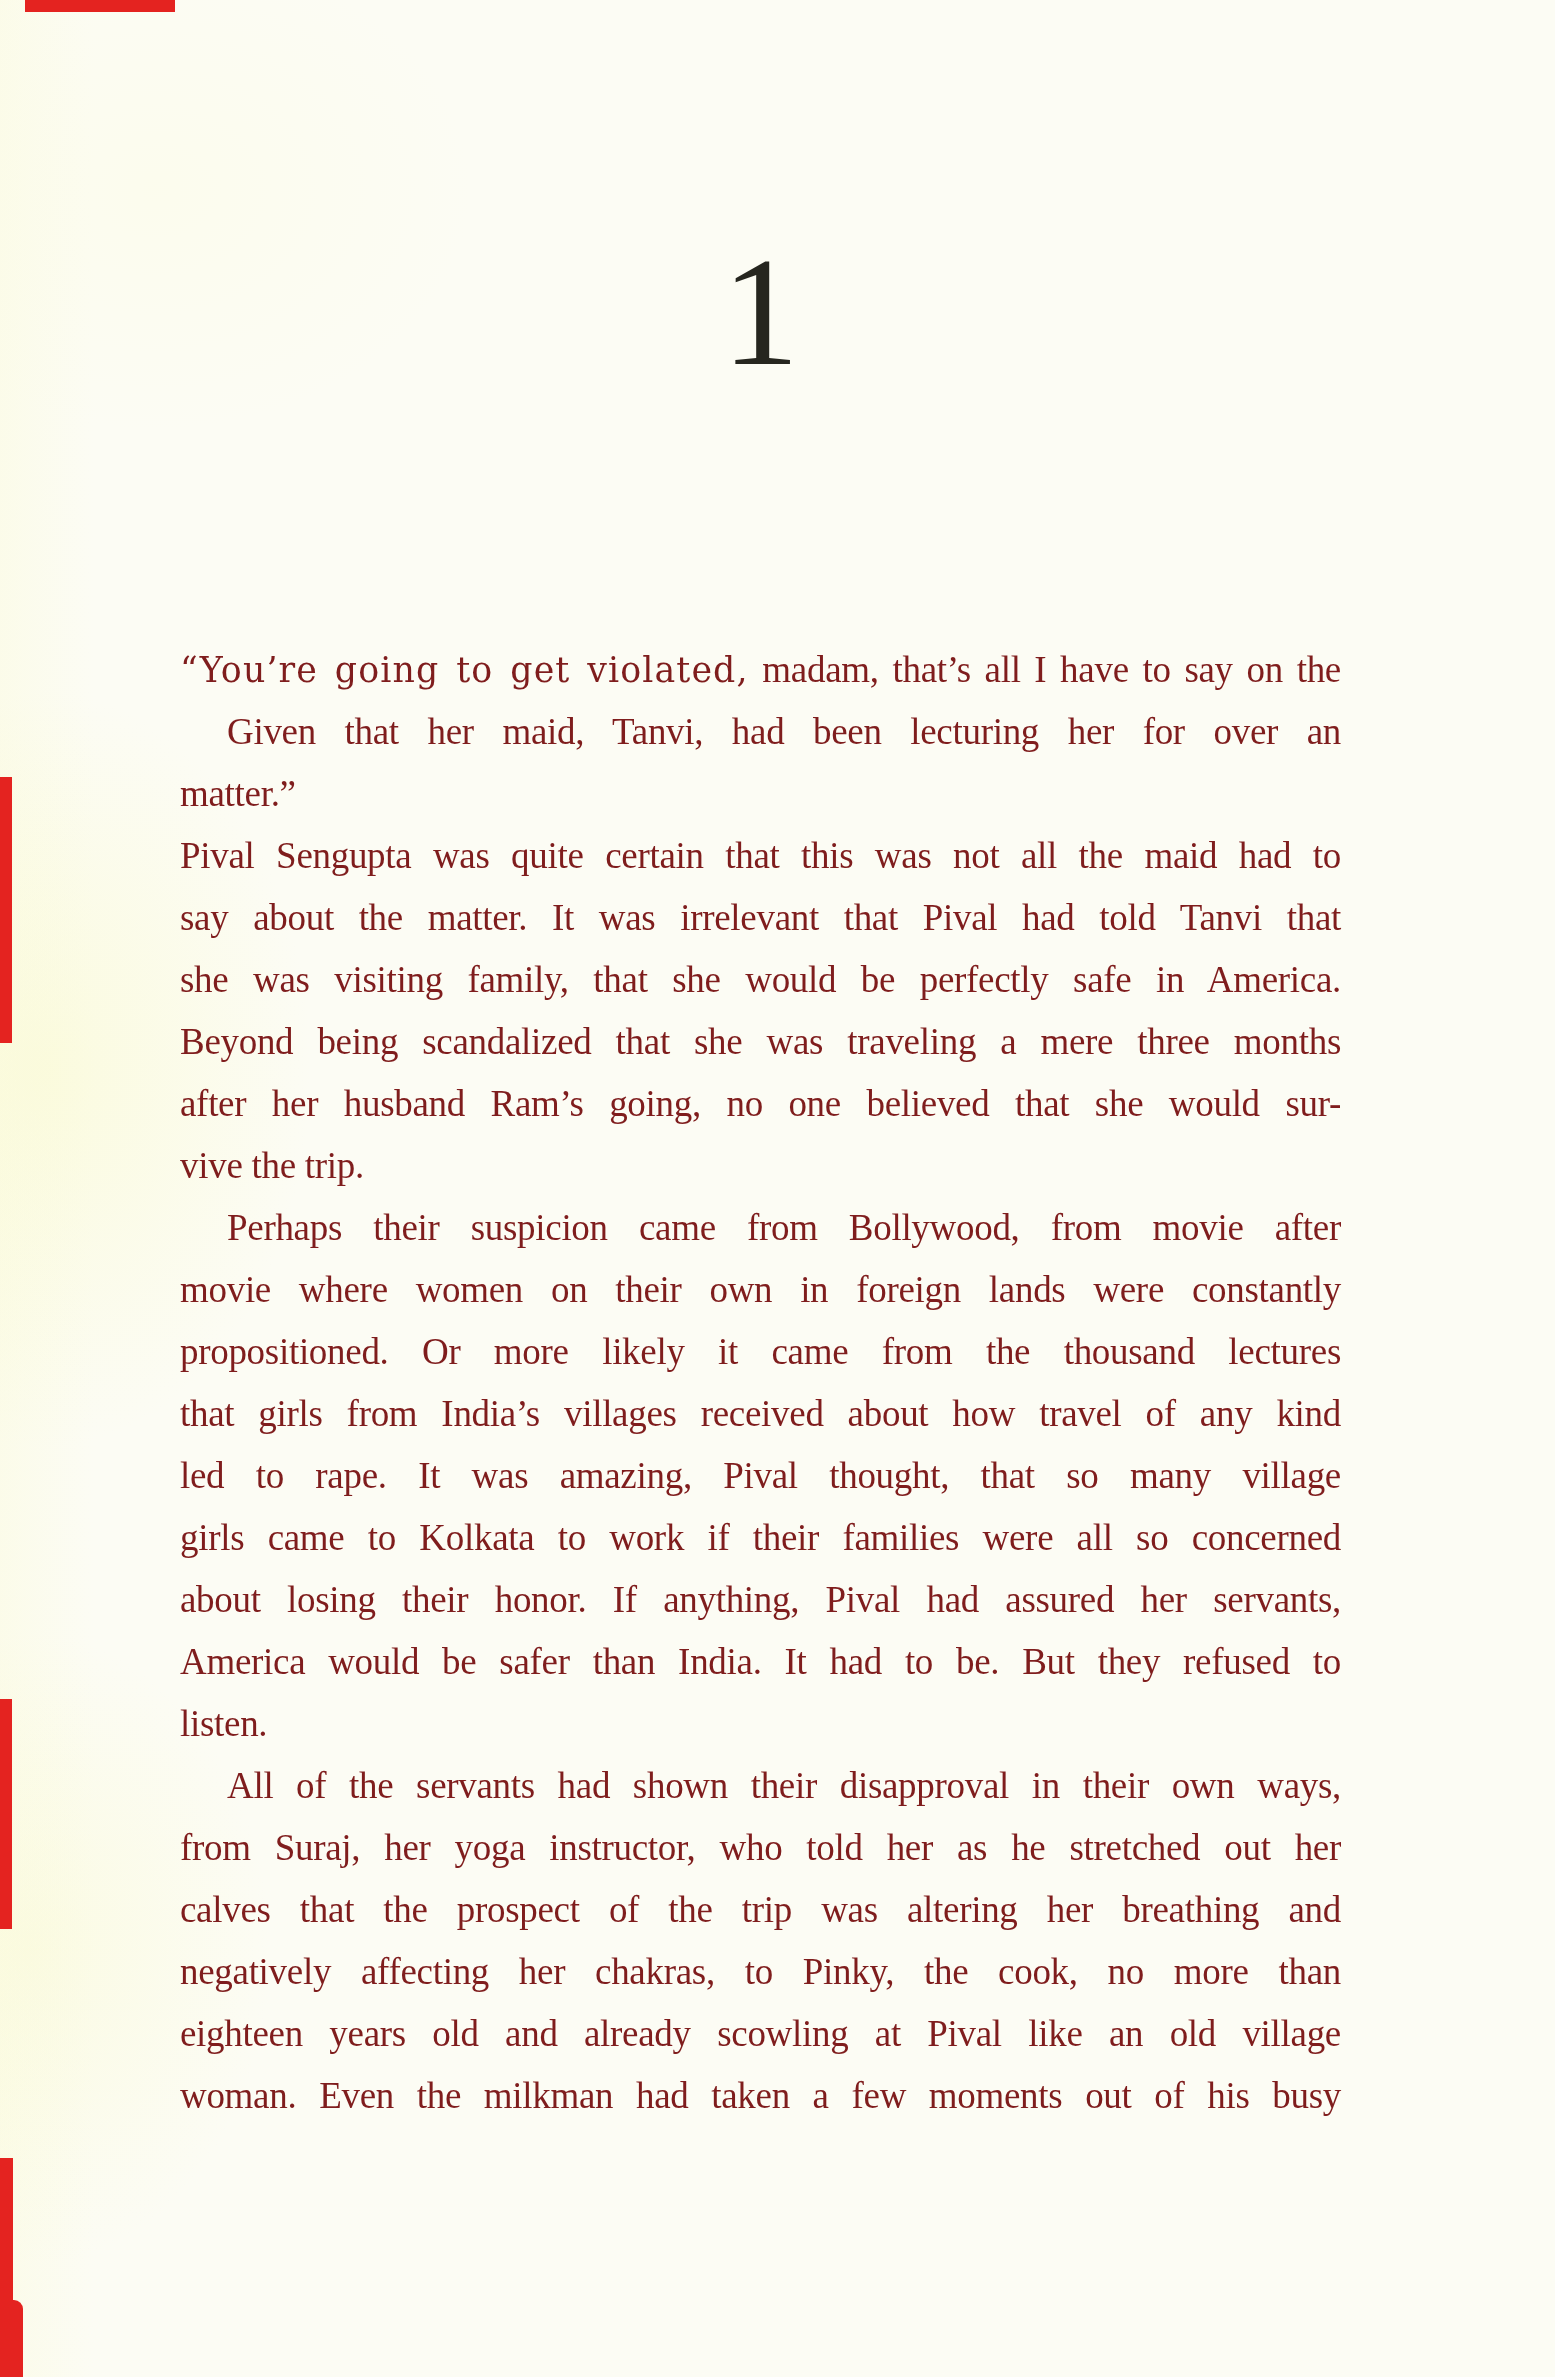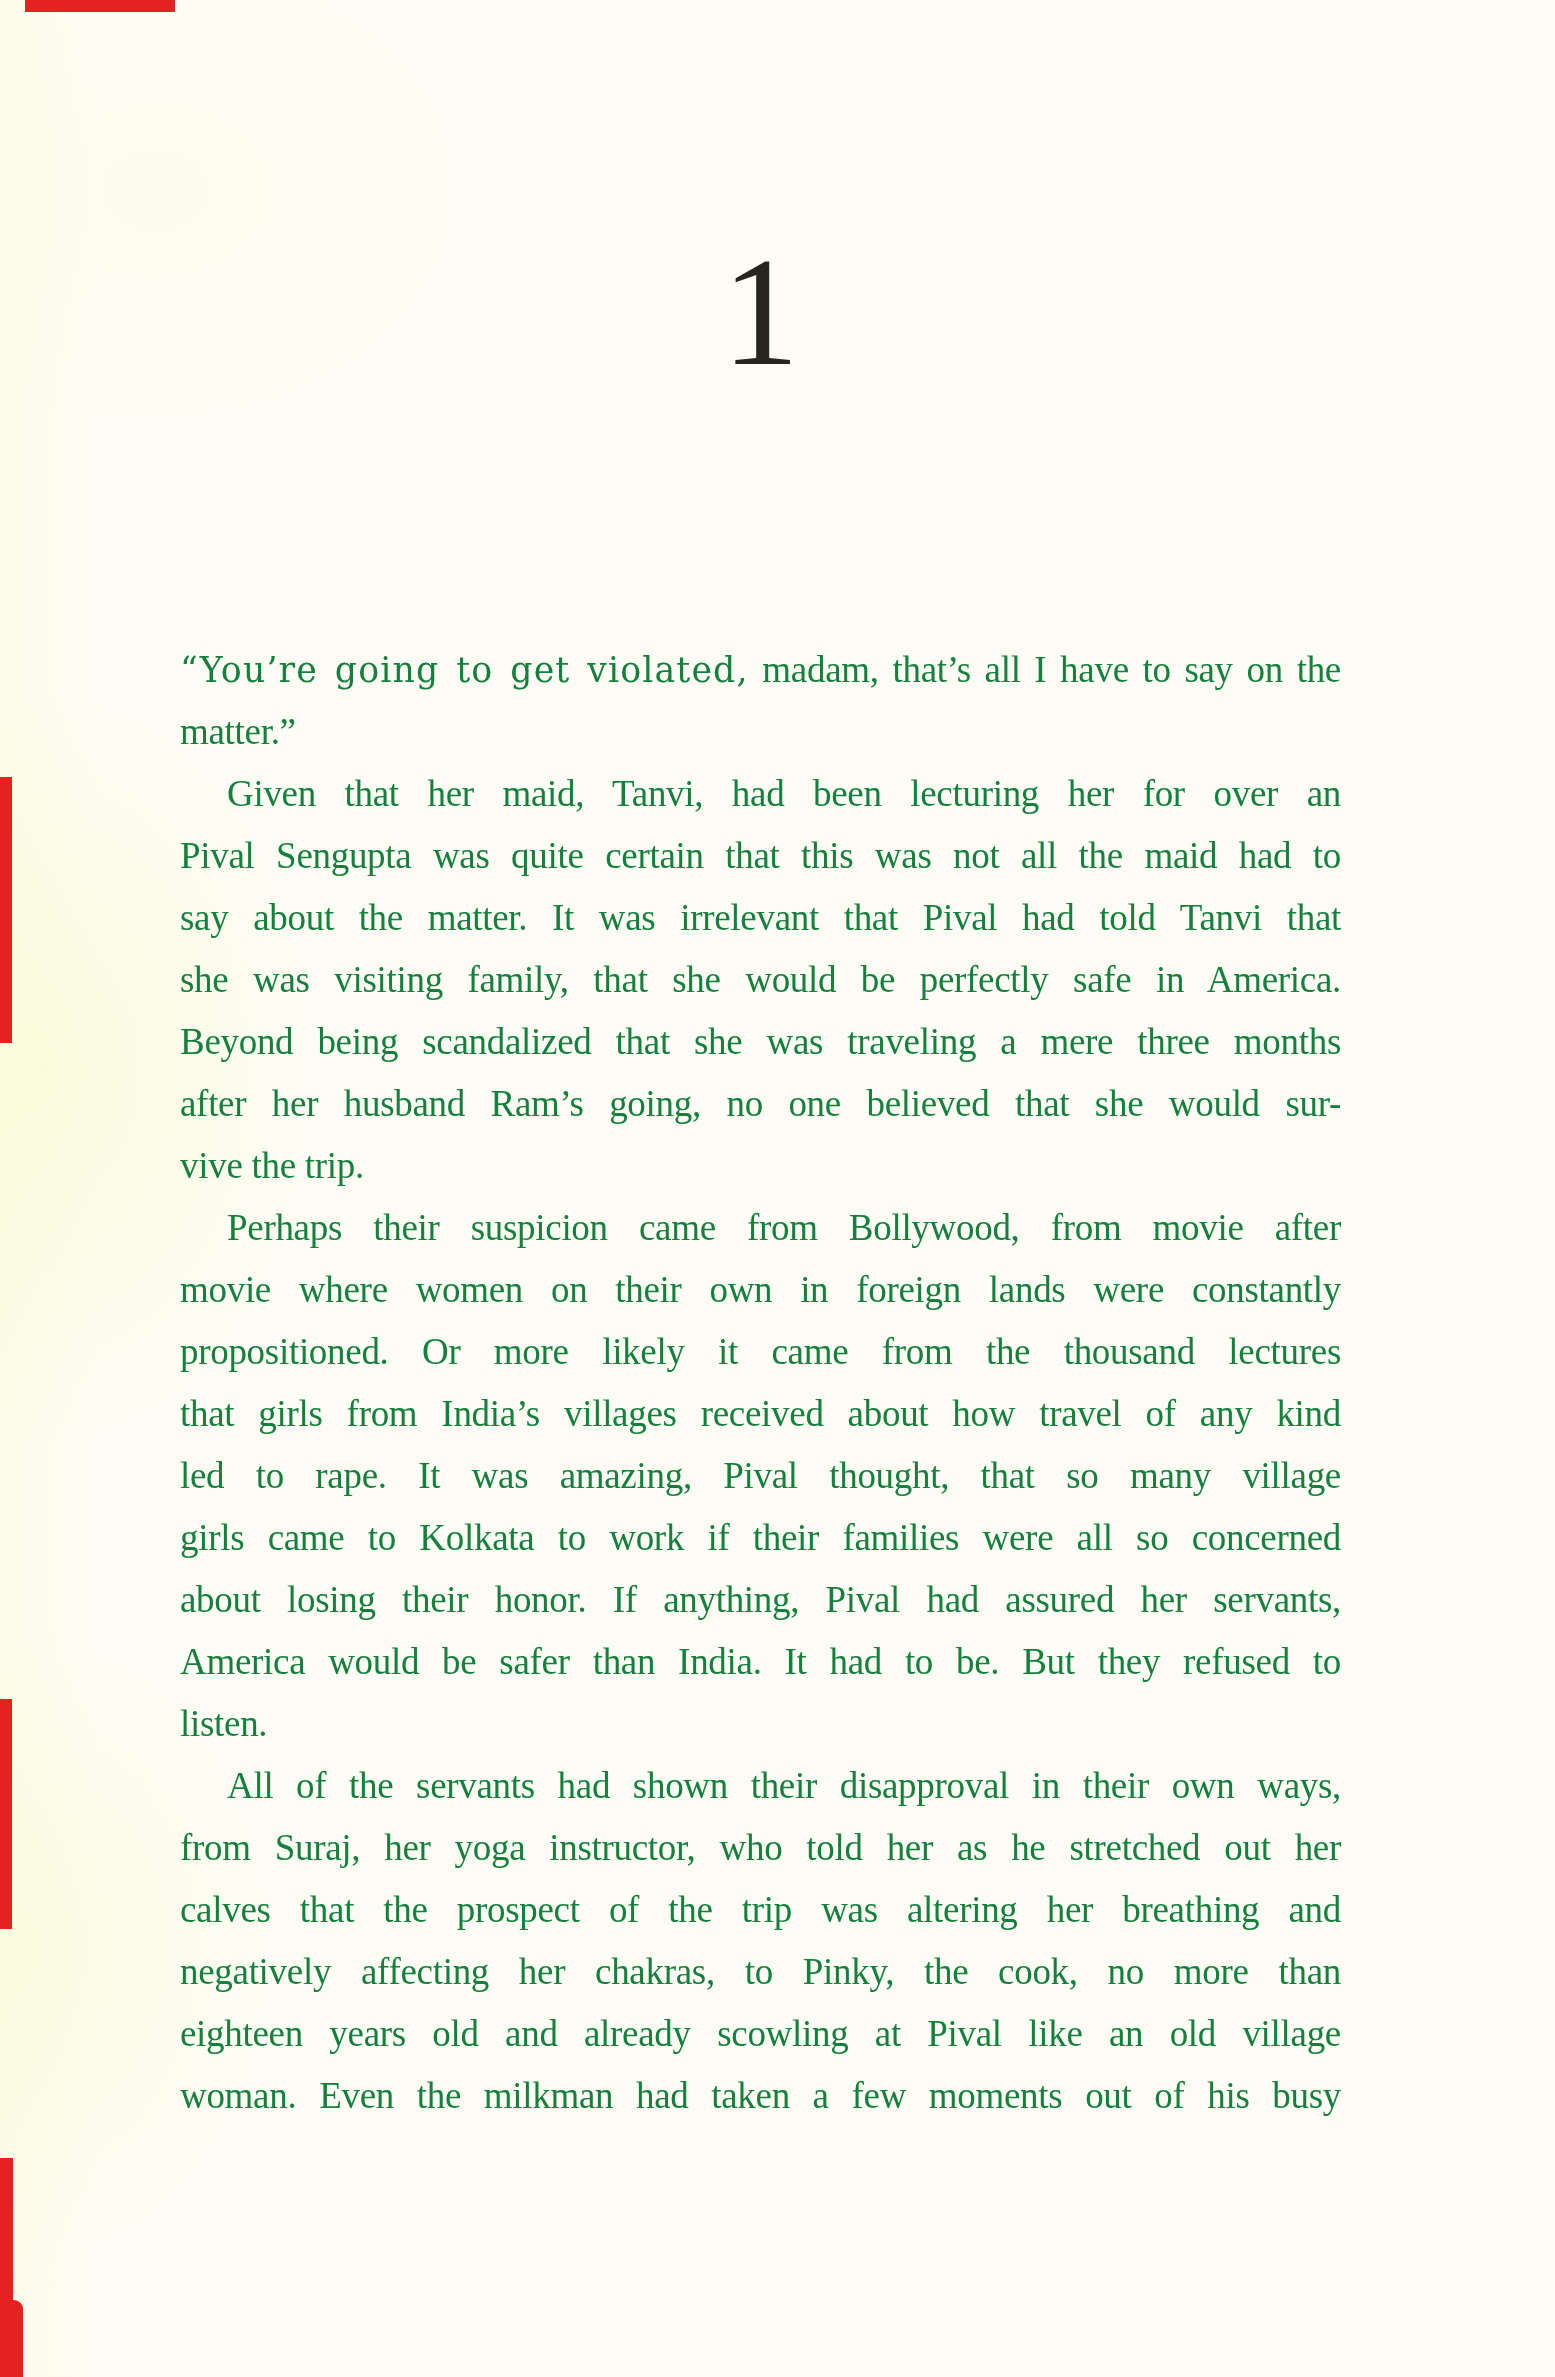--- a/index.html
+++ b/index.html
@@ -44,21 +44,21 @@
     line-height: 153px;
     text-align: center;
     color: #26261f;
     font-weight: 400;
   }
   .text-block {
     position: absolute;
     left: 180px;
     top: 639px;
     width: 1161px;
-    color: #15803d;
+    color: #7f1d1d;
     font-size: 37px;
     letter-spacing: -0.3px;
   }
   .line {
     height: 62px;
     line-height: 62px;
     text-align: justify;
     text-align-last: justify;
     text-justify: inter-word;
     white-space: nowrap;
@@ -84,22 +84,22 @@
   <div class="red red-top"></div>
   <div class="red red-left-1"></div>
   <div class="red red-left-2"></div>
   <div class="red red-left-3"></div>
   <div class="red red-corner"></div>
 
   <div class="chapter">1</div>
 
   <div class="text-block" id="text-block">
       <div class="line"><span class="seg-opening">“You’re going to get violated,</span><span class="seg-normal"> madam, that’s all I have to say on the</span></div>
+      <div class="line indent"><span class="seg-normal">Given that her maid, Tanvi, had been lecturing her for over an</span></div>
       <div class="line short"><span class="seg-normal">matter.”</span></div>
-      <div class="line indent"><span class="seg-normal">Given that her maid, Tanvi, had been lecturing her for over an</span></div>
       <div class="line"><span class="seg-normal">Pival Sengupta was quite certain that this was </span><span class="seg-italic">not</span><span class="seg-normal"> all the maid had to</span></div>
       <div class="line"><span class="seg-normal">say about the matter. It was irrelevant that Pival had told Tanvi that</span></div>
       <div class="line"><span class="seg-normal">she was visiting family, that she would be perfectly safe in America.</span></div>
       <div class="line"><span class="seg-normal">Beyond being scandalized that she was traveling a mere three months</span></div>
       <div class="line"><span class="seg-normal">after her husband Ram’s going, no one believed that she would sur-</span></div>
       <div class="line short"><span class="seg-normal">vive the trip.</span></div>
       <div class="line indent"><span class="seg-normal">Perhaps their suspicion came from Bollywood, from movie after</span></div>
       <div class="line"><span class="seg-normal">movie where women on their own in foreign lands were constantly</span></div>
       <div class="line"><span class="seg-normal">propositioned. Or more likely it came from the thousand lectures</span></div>
       <div class="line"><span class="seg-normal">that girls from India’s villages received about how travel of any kind</span></div>

